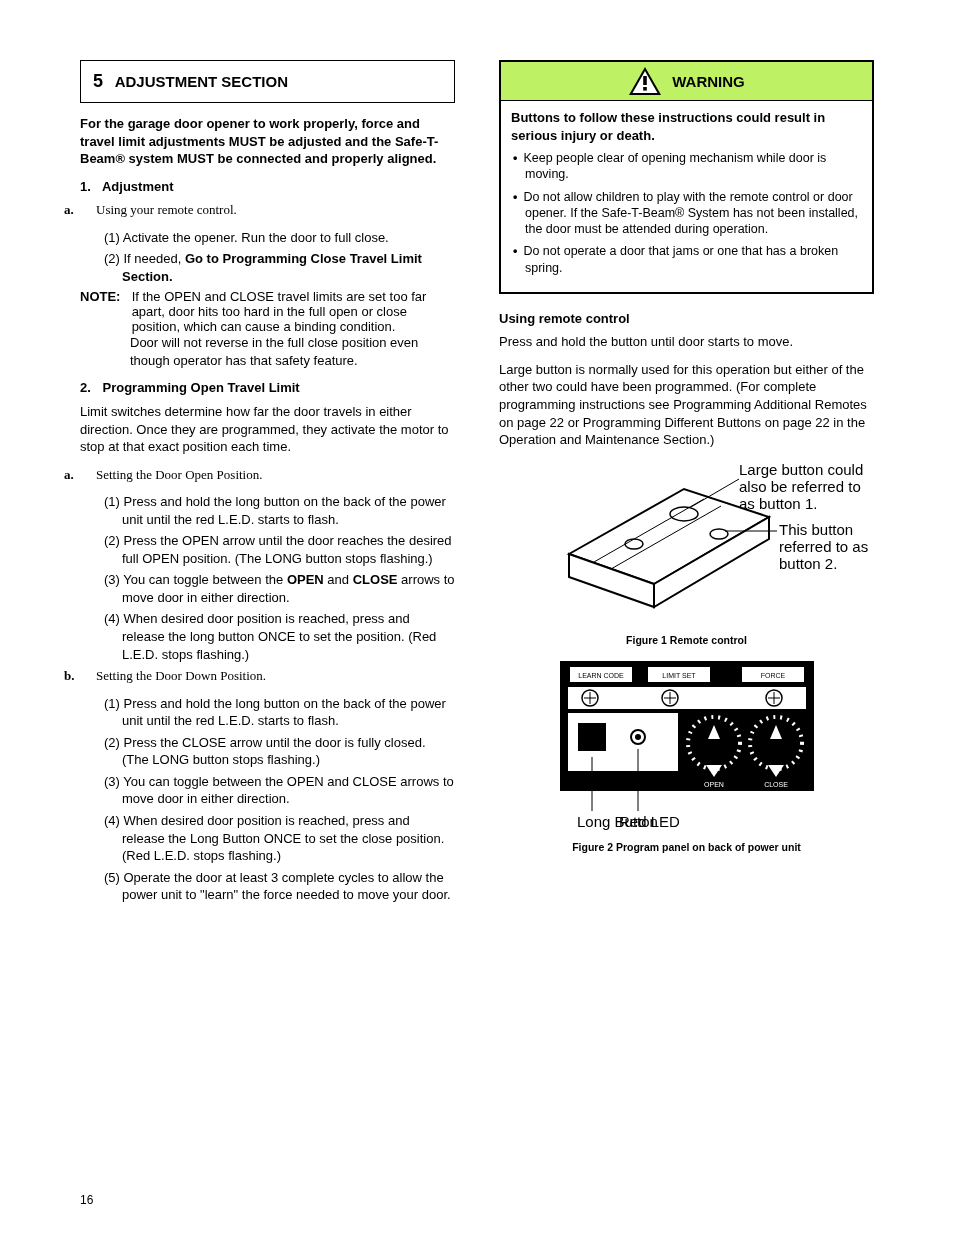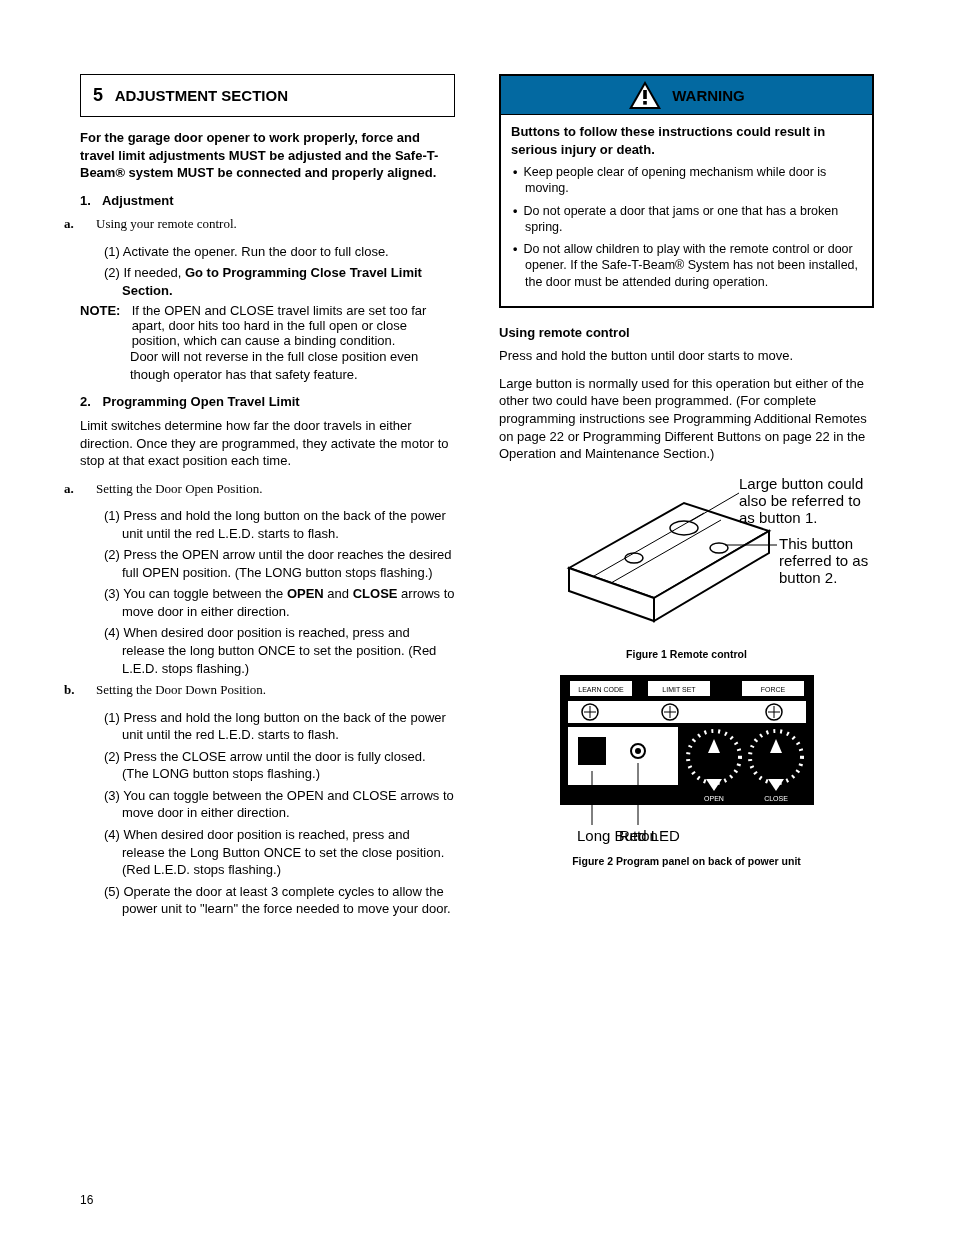--- a/index.html
+++ b/index.html
@@ -9,21 +9,20 @@
     background: #fff;
     font-family: Arial, Helvetica, sans-serif;
     font-size: 13px;
     color: #000;
     position: relative;
     padding: 60px 80px 40px 80px;
   }
   .columns {
     display: flex;
     gap: 44px;
-    margin-top: 14px;
   }
   .col { width: 50%; }
   .section-head-box {
     border: 1.5px solid #000;
     padding: 10px 12px;
     margin-bottom: 12px;
   }
   .section-head-box .num { font-weight: bold; font-size: 18px; display: inline; }
   .section-head-box .title { font-weight: bold; font-size: 15px; display: inline; margin-left: 8px; }
   p { margin-bottom: 10px; line-height: 1.35; }
@@ -34,21 +33,21 @@
   .indent2 { padding-left: 42px; text-indent: -18px; margin-bottom: 4px; }
   .note-row { margin-top: 4px; }
   .note-label { font-weight: bold; display: inline-block; width: 48px; vertical-align: top; }
   .note-body { display: inline-block; width: calc(100% - 54px); vertical-align: top; }
   .tight p { margin-bottom: 4px; }
 
   .warning-box {
     border: 2.5px solid #000;
   }
   .warning-head {
-    background: #0369a1;
+    background: #bef264;
     border-bottom: 1.5px solid #000;
     display: flex;
     align-items: center;
     justify-content: center;
     gap: 10px;
     padding: 4px 8px;
     font-weight: bold;
     font-size: 15px;
   }
   .warning-body { padding: 8px 10px 10px 10px; }
@@ -143,22 +142,22 @@
           <polygon points="17,1 33,29 1,29" fill="#000"></polygon>
           <polygon points="17,5 29.5,27 4.5,27" fill="#fff"></polygon>
           <rect x="15.2" y="10" width="3.6" height="9" fill="#000"></rect>
           <rect x="15.2" y="21" width="3.6" height="3.6" fill="#000"></rect>
         </svg>
         <span>WARNING</span>
       </div>
       <div class="warning-body">
         <p><strong>Buttons to follow these instructions could result in serious injury or death.</strong></p>
         <p class="warn-item">Keep people clear of opening mechanism while door is moving.</p>
+        <p class="warn-item">Do not allow children to play with the remote control or door opener.  If the Safe-T-Beam® System has not been installed, the door must be attended during operation.</p>
         <p class="warn-item">Do not operate a door that jams or one that has a broken spring.</p>
-        <p class="warn-item">Do not allow children to play with the remote control or door opener.  If the Safe-T-Beam® System has not been installed, the door must be attended during operation.</p>
       </div>
     </div>
 
     <p class="sub" style="margin-top:16px;">Using remote control</p>
     <p>Press and hold the button until door starts to move.</p>
     <p>Large button is normally used for this operation but either of the other two could have been programmed.  (For complete programming instructions see Programming Additional Remotes on page 22 or Programming Different Buttons on page 22 in the Operation and Maintenance Section.)</p>
 
     <div class="remote-figure">
       <svg width="260" height="170" viewBox="0 0 260 170" style="position:absolute; left:40px; top:0;">
 

